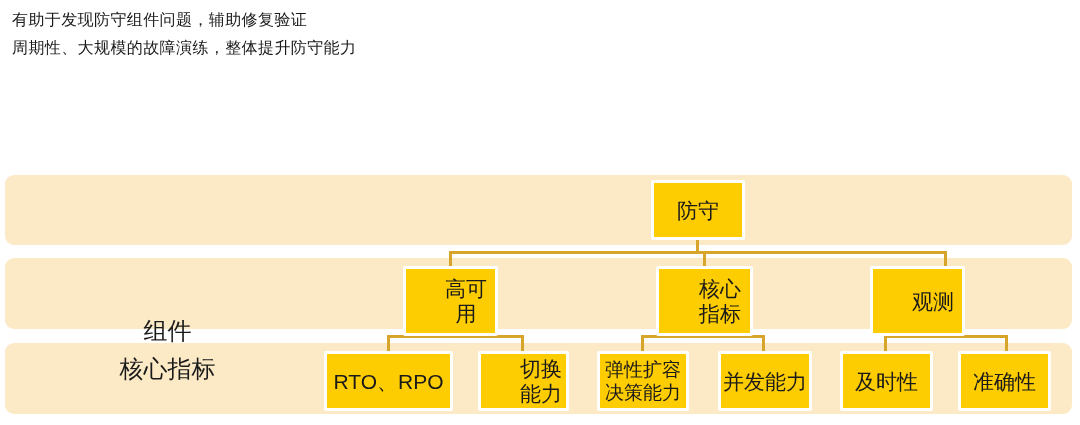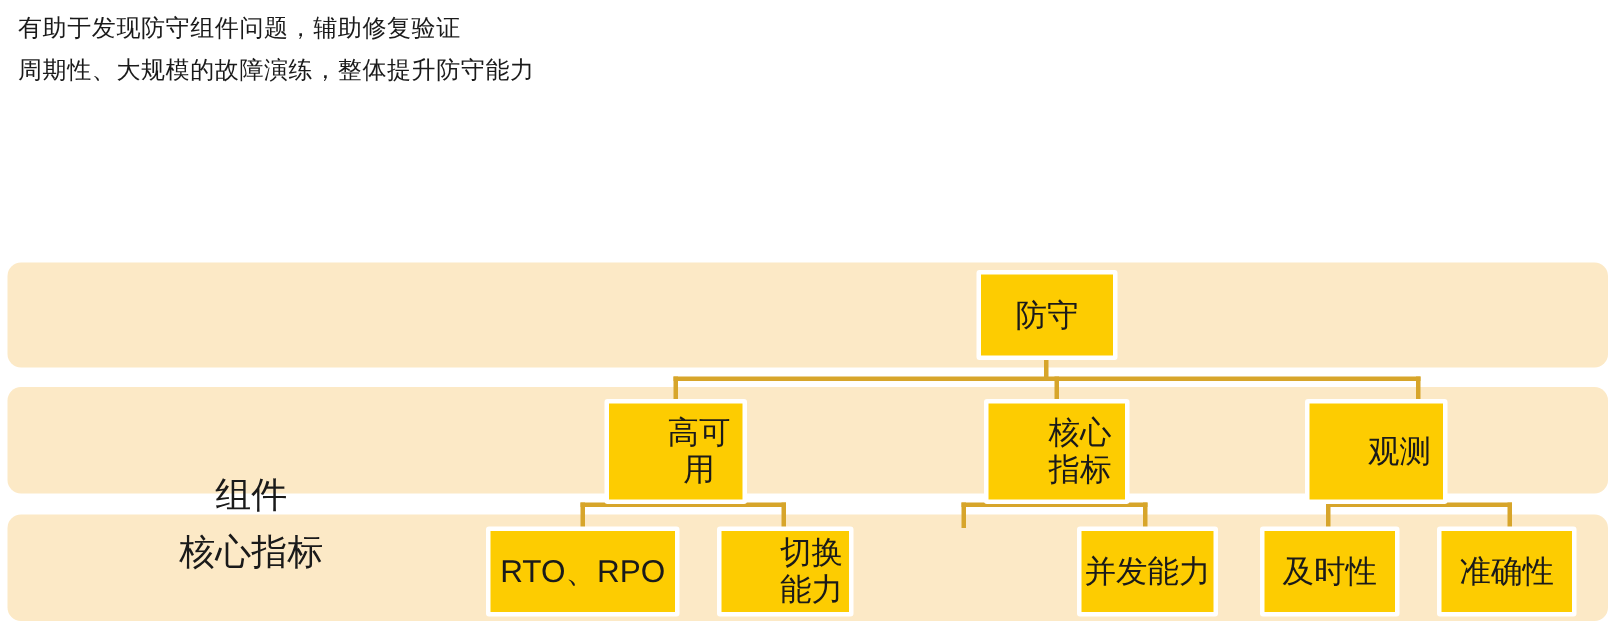--- a/index.html
+++ b/index.html
@@ -106,18 +106,20 @@
 
   <div class="node node-root">防守</div>
 
   <div class="node node-l2 node-ha">高可用</div>
   <div class="node node-l2 node-es">核心指标</div>
   <div class="node node-l2 node-ob">观测</div>
 
   <div class="node node-l3 node-rto">RTO、RPO</div>
   <div class="node node-l3 node-switch">切换能力</div>
 
+  <div class="node node-l3 node-scale">弹性扩容
+决策能力</div>
   <div class="node node-l3 node-concur">并发能力</div>
 
   <div class="node node-l3 node-timely">及时性</div>
   <div class="node node-l3 node-accurate">准确性</div>
 
 </div>
 
 </body></html>

